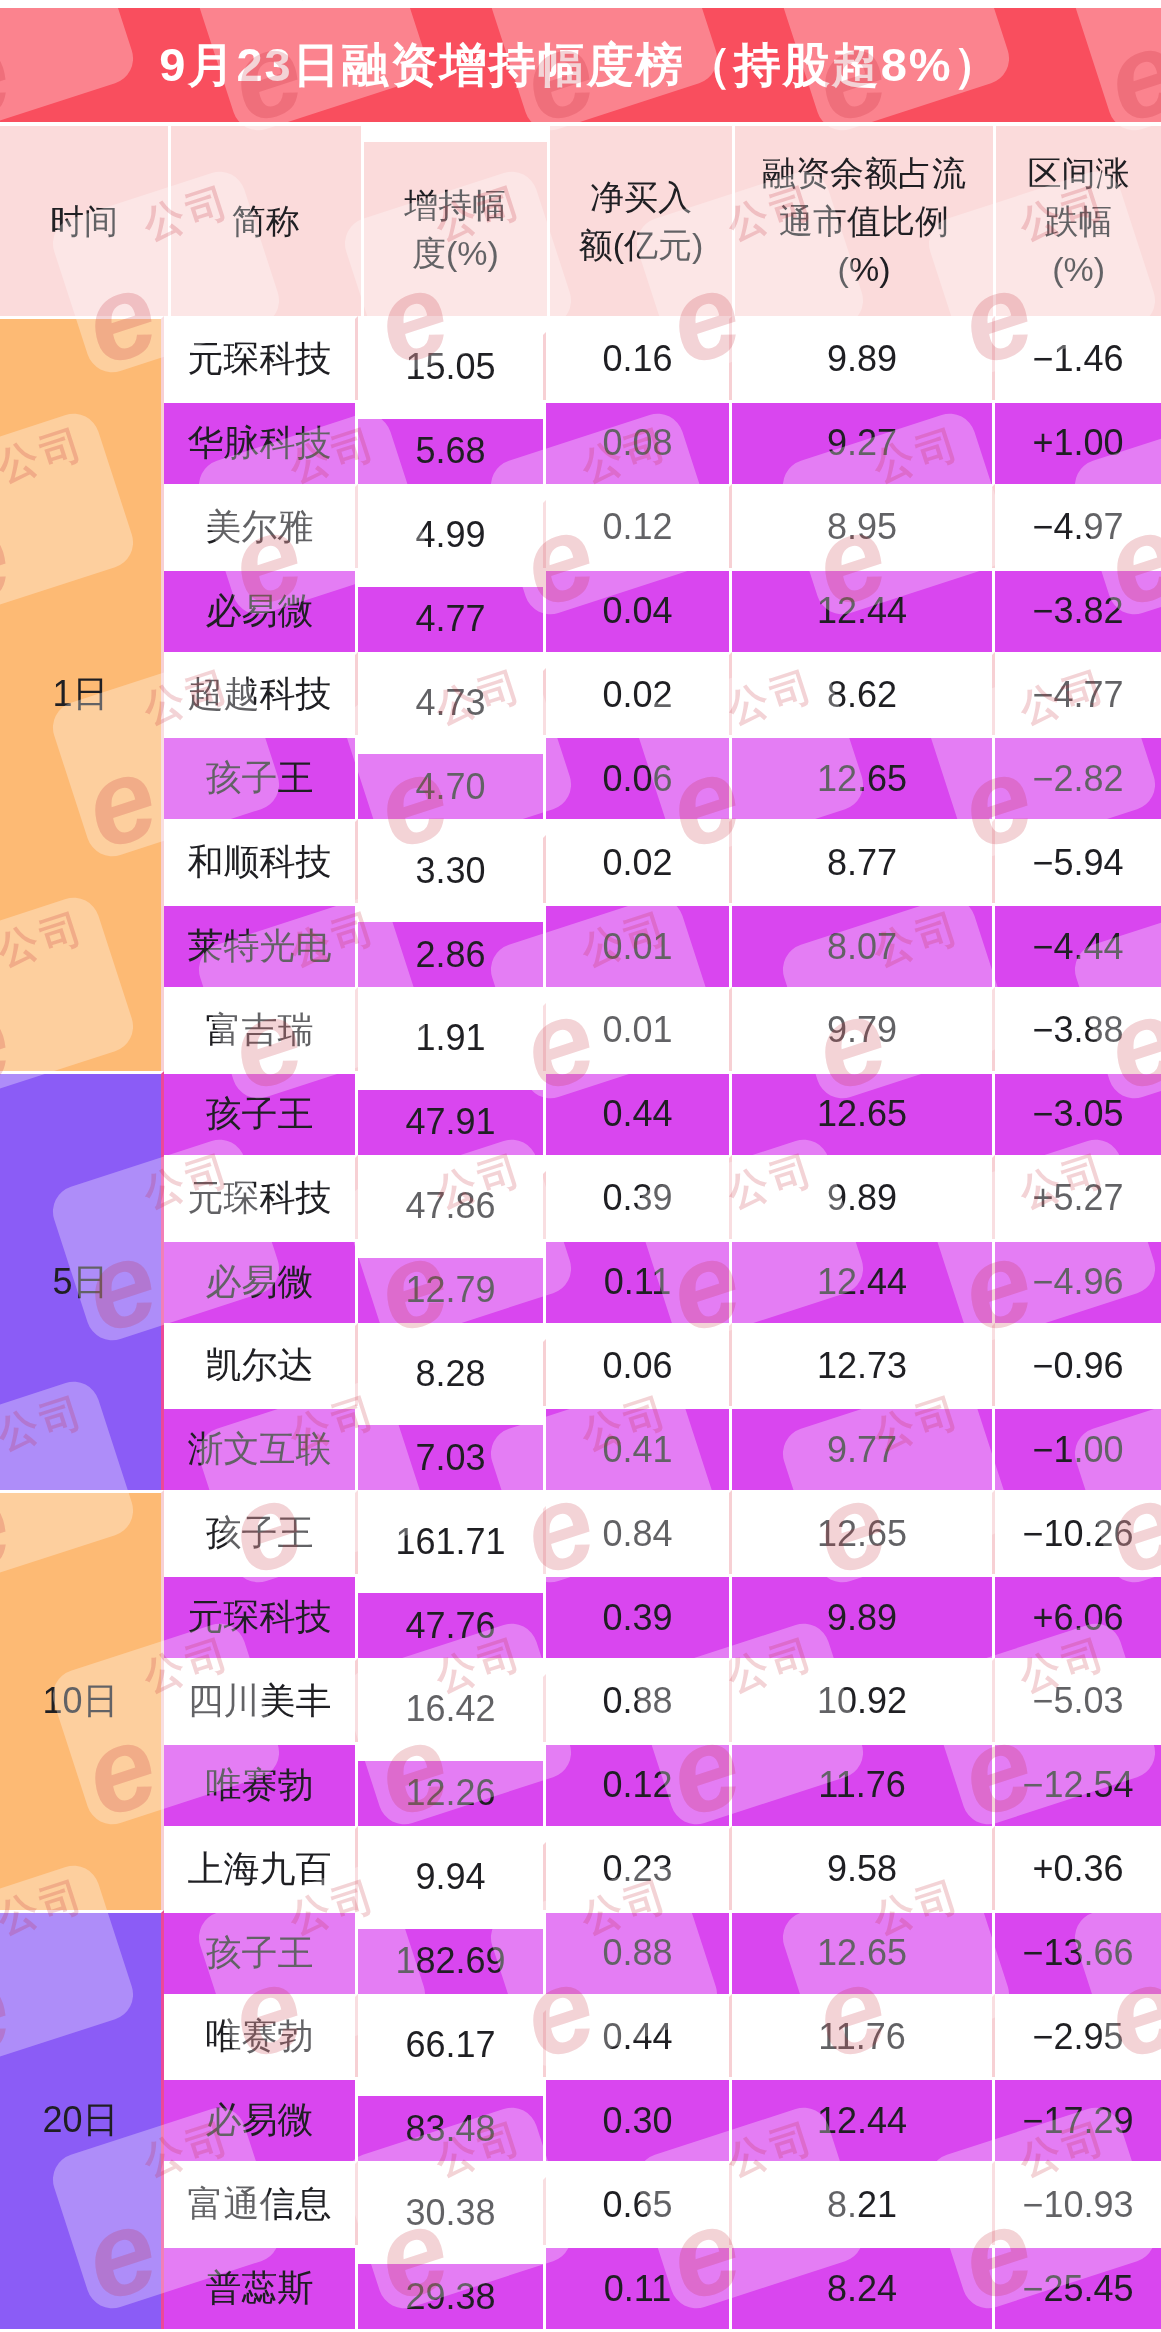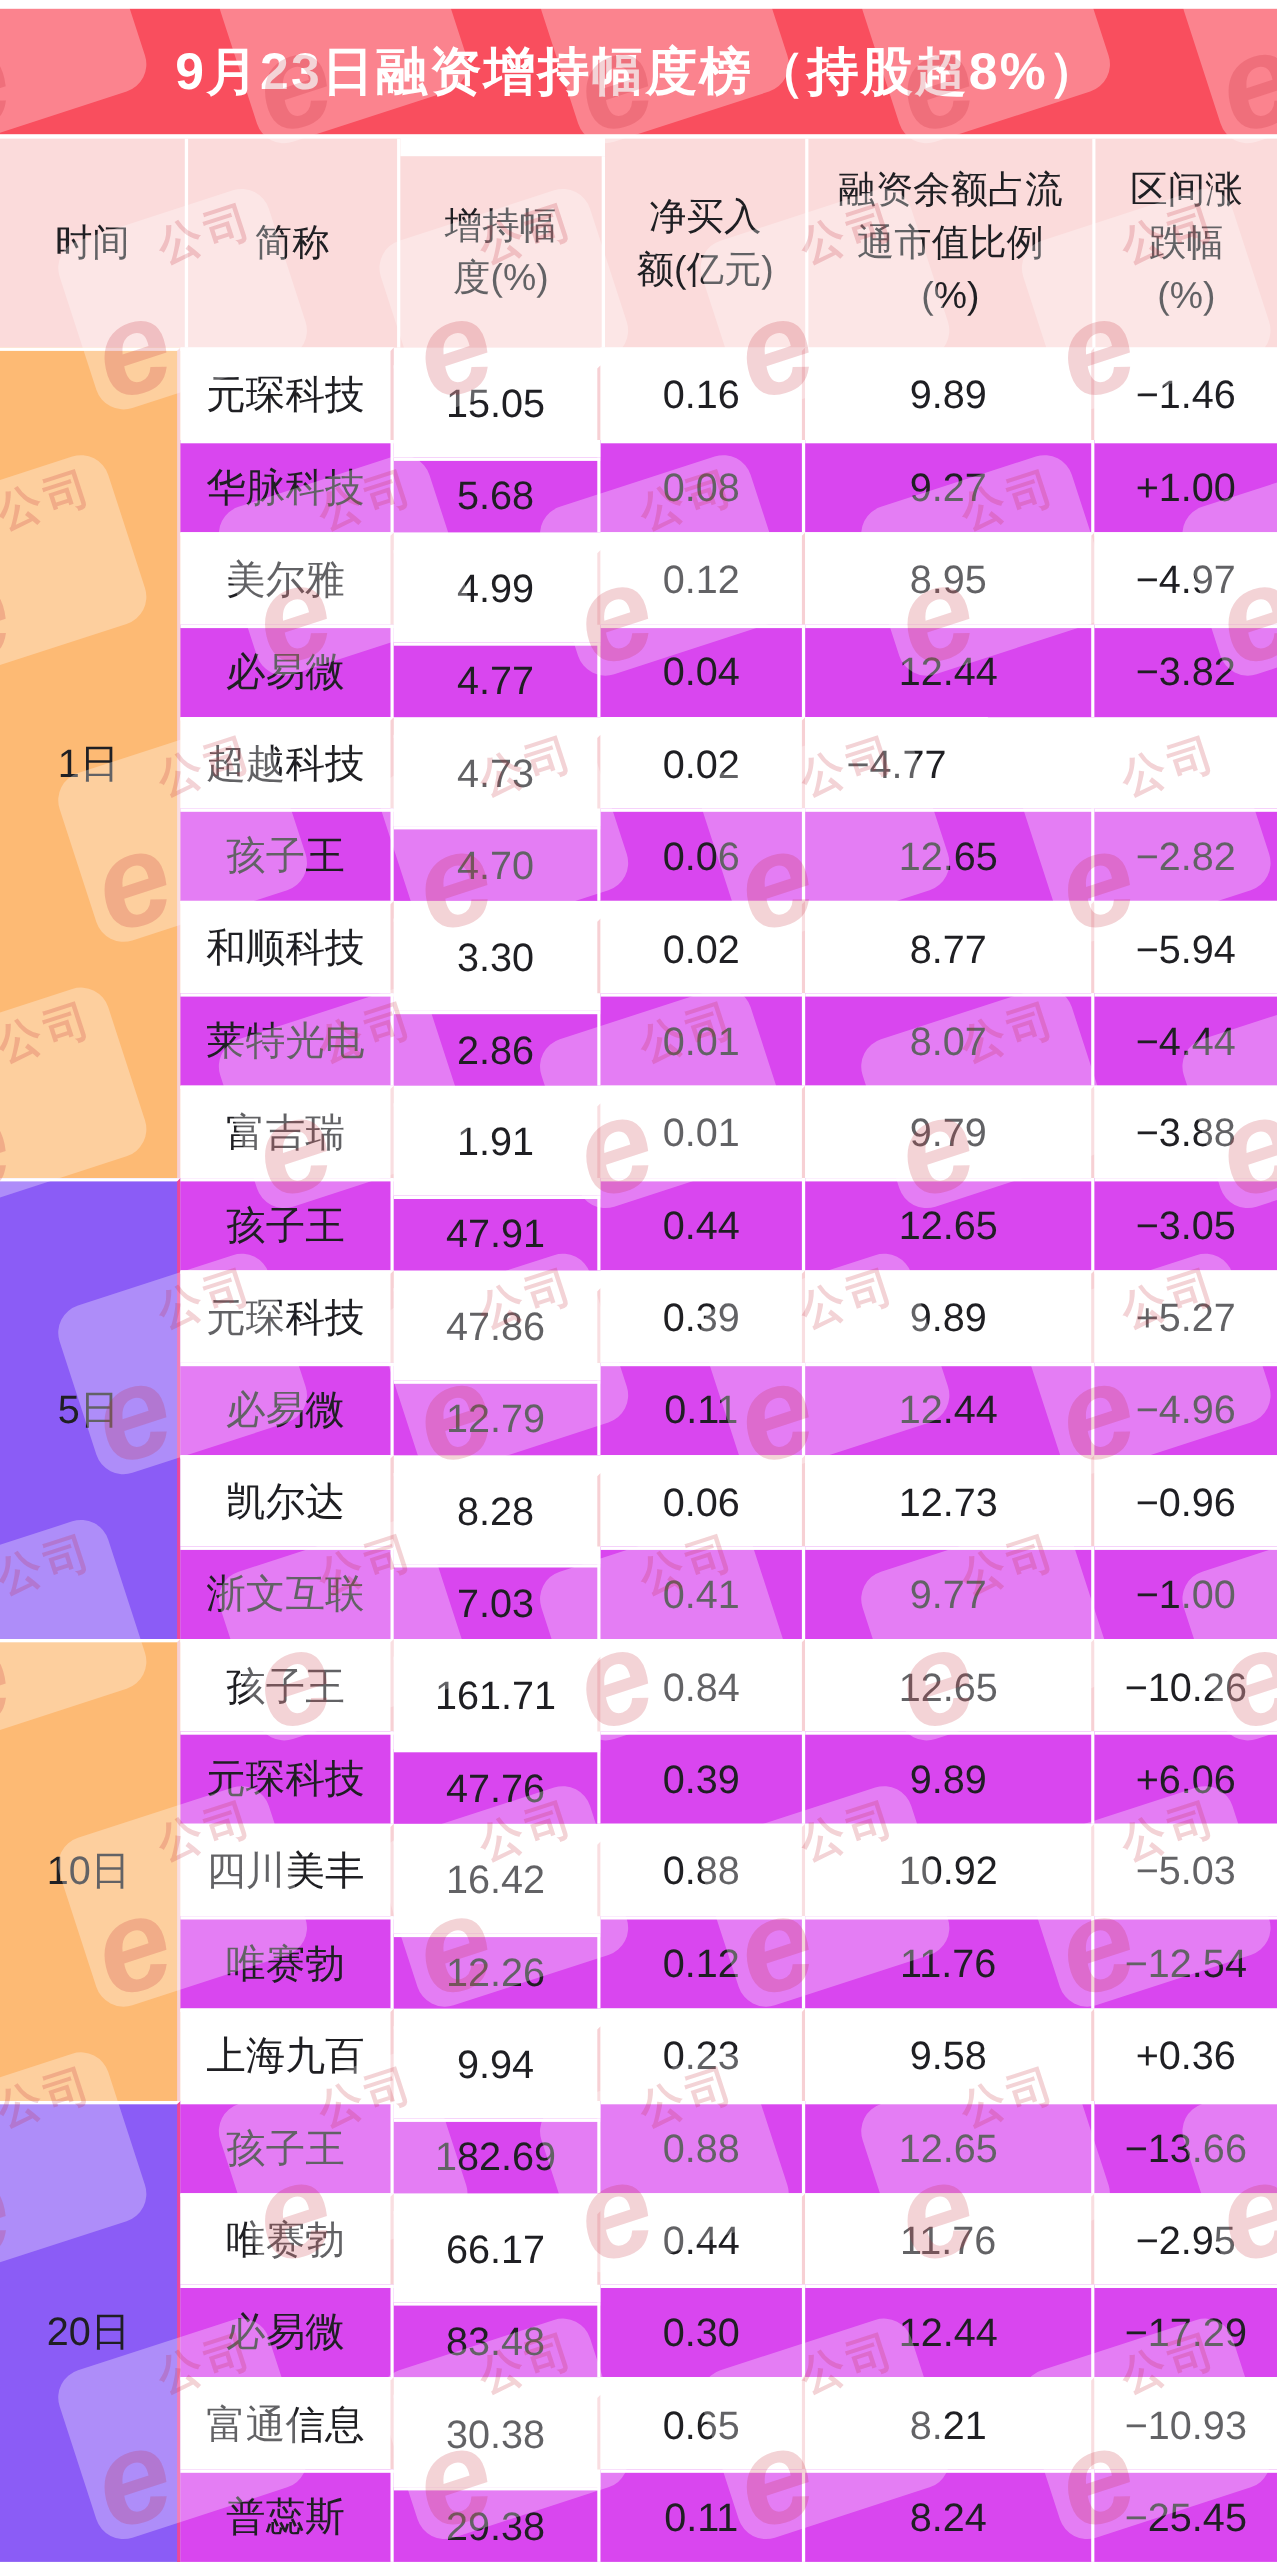--- a/index.html
+++ b/index.html
@@ -95,20 +95,21 @@
             <div class="cell c-name">必易微</div>
             <div class="cell c-inc">4.77</div>
             <div class="cell c-net">0.04</div>
             <div class="cell c-ratio">12.44</div>
             <div class="cell c-chg">−3.82</div>
           </div>
           <div class="row white">
             <div class="cell c-name">超越科技</div>
             <div class="cell c-inc">4.73</div>
             <div class="cell c-net">0.02</div>
+            <div class="cell c-ratio">8.62</div>
             <div class="cell c-chg">−4.77</div>
           </div>
           <div class="row pink">
             <div class="cell c-name">孩子王</div>
             <div class="cell c-inc">4.70</div>
             <div class="cell c-net">0.06</div>
             <div class="cell c-ratio">12.65</div>
             <div class="cell c-chg">−2.82</div>
           </div>
           <div class="row white">

